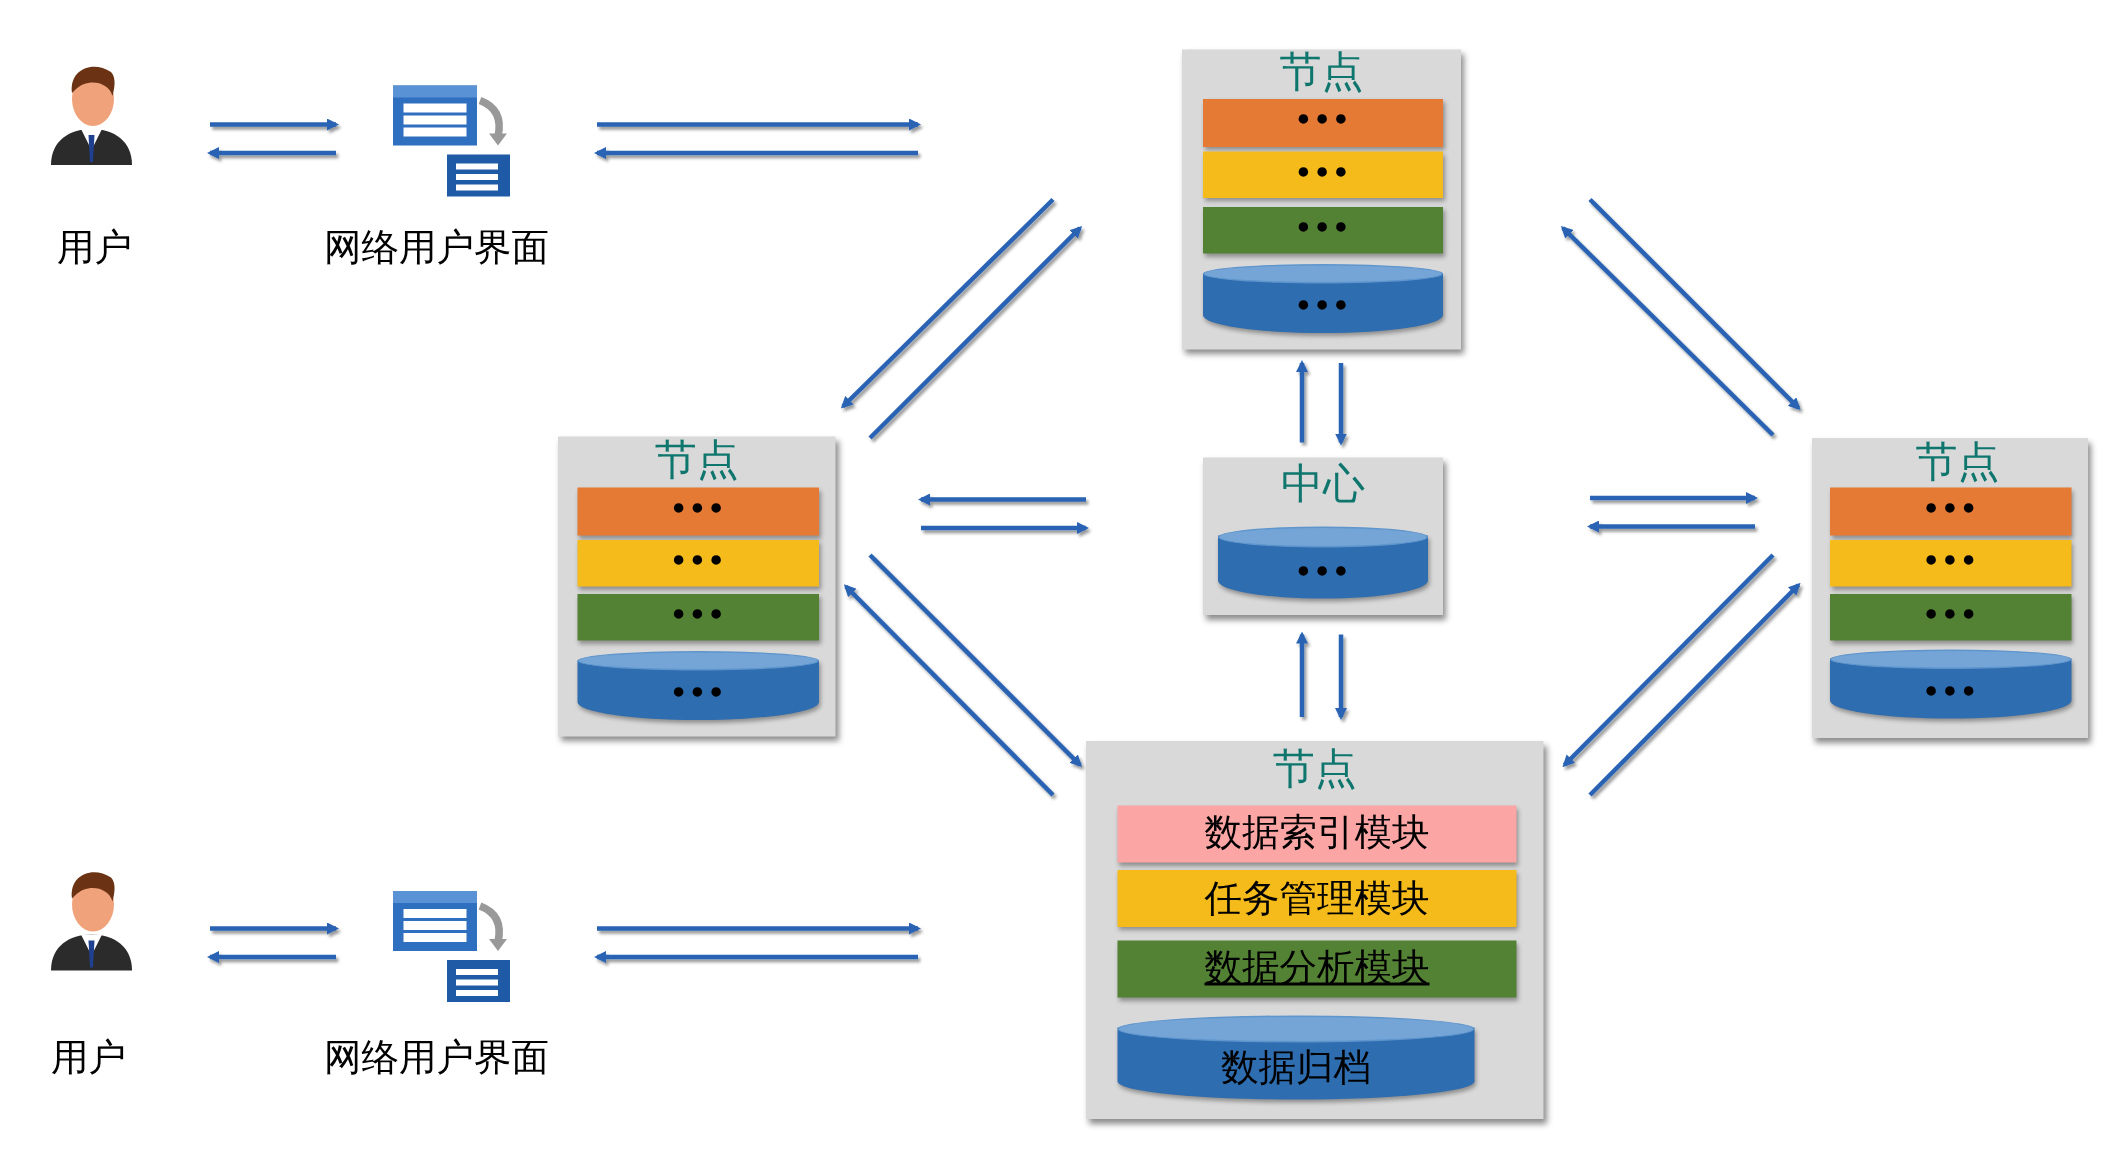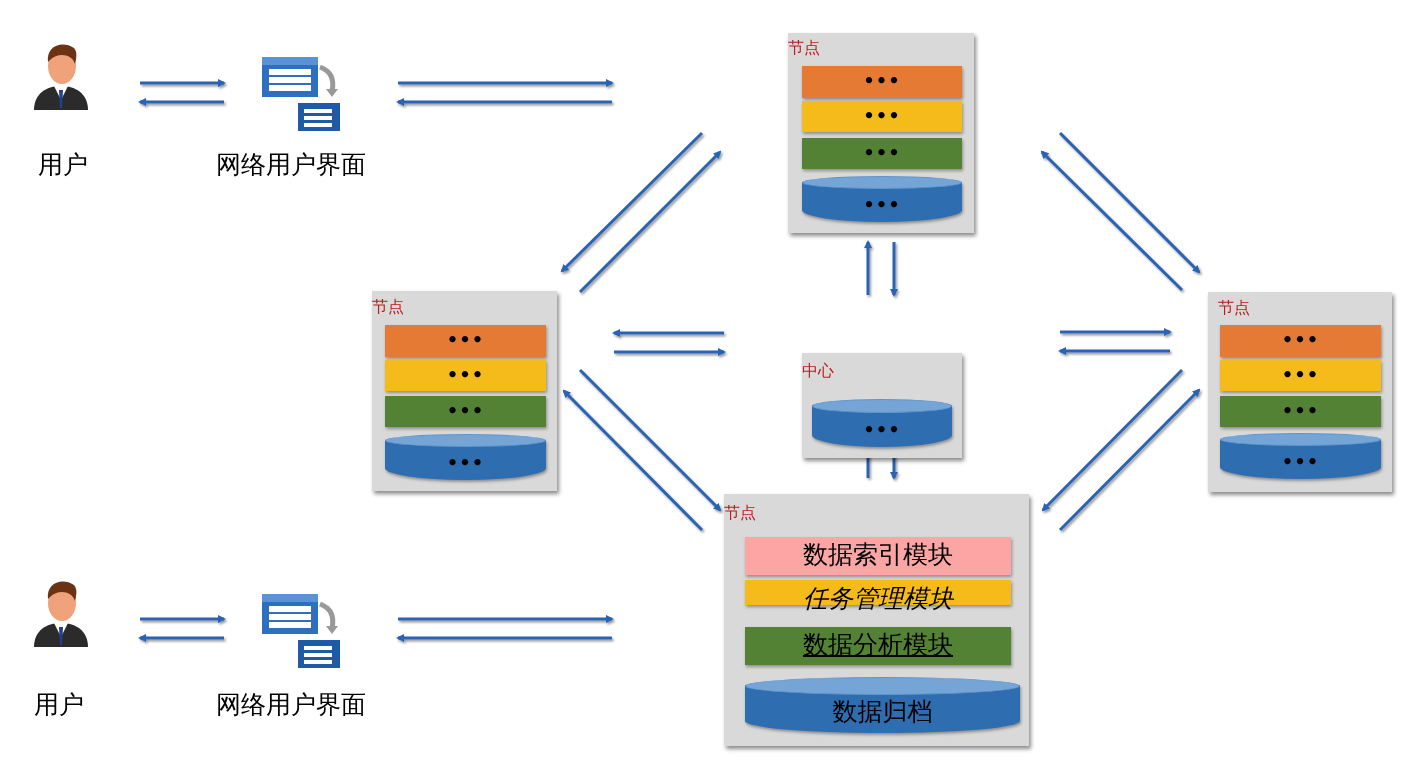--- a/index.html
+++ b/index.html
@@ -1,20 +1,20 @@
 <!DOCTYPE html>
 <html><head>
 <meta charset="utf-8">
 <style>
   html, body { margin:0; padding:0; background:#ffffff; }
   body { width:1417px; height:767px; position:relative; overflow:hidden;
          font-family:"DejaVu Sans", sans-serif; color:#000; }
   .abs { position:absolute; }
   .node { position:absolute; background:#d9d9d9; box-shadow:2px 3px 4px rgba(0,0,0,0.45); box-sizing:border-box; }
-  .node-title { position:absolute; left:0; right:0; font-size:16px; line-height:26px; color:#b91c1c; }
+  .node-title { position:absolute; left:0; right:0; text-align:center; font-size:28px; line-height:26px; color:#0f766e; }
   .bar { position:absolute; box-sizing:border-box; text-align:center; color:#000;
          box-shadow:1px 2px 3px rgba(0,0,0,0.35); }
   .dots { font-size:18px; font-weight:bold; letter-spacing:1px; }
   .bar-text { font-size:25px; }
   .cyl { position:absolute; }
   .cyl .body { position:absolute; left:0; right:0; background:#2e6db0; border-radius:0 0 50% 50% / 0 0 12px 12px; box-shadow:1px 2px 3px rgba(0,0,0,0.35);}
   .cyl .top { position:absolute; left:0; right:0; top:0; background:#74a5d6; border-radius:50%; border:1px solid #5f95cd; box-sizing:border-box;}
   .cyl .label { position:absolute; left:0; right:0; text-align:center; color:#000; }
   .label-text { position:absolute; font-size:25px; color:#000; white-space:nowrap; }
   svg.arrows { position:absolute; left:0; top:0; }
@@ -156,32 +156,32 @@
   <div class="bar dots" style="left:12px;top:33px;width:161px;height:32px;line-height:30px;background:#e57a35;">•••</div>
   <div class="bar dots" style="left:12px;top:68px;width:161px;height:31px;line-height:30px;background:#f5bb1a;">•••</div>
   <div class="bar dots" style="left:12px;top:104px;width:161px;height:31px;line-height:30px;background:#548235;">•••</div>
   <div class="cyl" style="left:12px;top:141px;width:161px;height:46px;">
     <div class="body" style="top:6px;height:40px;"></div>
     <div class="top" style="height:13px;"></div>
     <div class="label dots" style="top:18px;">•••</div>
   </div>
 </div>
 
-<div class="node" style="left:802px;top:305px;width:160px;height:105px;margin-top:48px;">
+<div class="node" style="left:802px;top:305px;width:160px;height:105px;">
   <div class="node-title" style="top:5px;">中心</div>
   <div class="cyl" style="left:10px;top:46px;width:140px;height:48px;">
     <div class="body" style="top:6px;height:42px;"></div>
     <div class="top" style="height:14px;"></div>
     <div class="label dots" style="top:20px;">•••</div>
   </div>
 </div>
 
 <div class="node" style="left:724px;top:494px;width:305px;height:252px;">
   <div class="node-title" style="top:6px;">节点</div>
   <div class="bar bar-text" style="left:21px;top:43px;width:266px;height:38px;line-height:36px;background:#fca5a5;">数据索引模块</div>
-  <div class="bar bar-text" style="left:21px;top:86px;width:266px;height:25px;line-height:38px;background:#f5bb1a;font-style:italic;">任务管理模块</div>
+  <div class="bar bar-text" style="left:21px;top:86px;width:266px;height:38px;line-height:38px;background:#f5bb1a;">任务管理模块</div>
   <div class="bar bar-text" style="left:21px;top:133px;width:266px;height:38px;line-height:36px;background:#548235;text-decoration:underline;">数据分析模块</div>
-  <div class="cyl" style="left:21px;top:183px;width:275px;height:56px;">
+  <div class="cyl" style="left:21px;top:183px;width:238px;height:56px;">
     <div class="body" style="top:8px;height:48px;"></div>
     <div class="top" style="height:18px;"></div>
     <div class="label bar-text" style="top:18px;">数据归档</div>
   </div>
 </div>
 
 </body></html>

